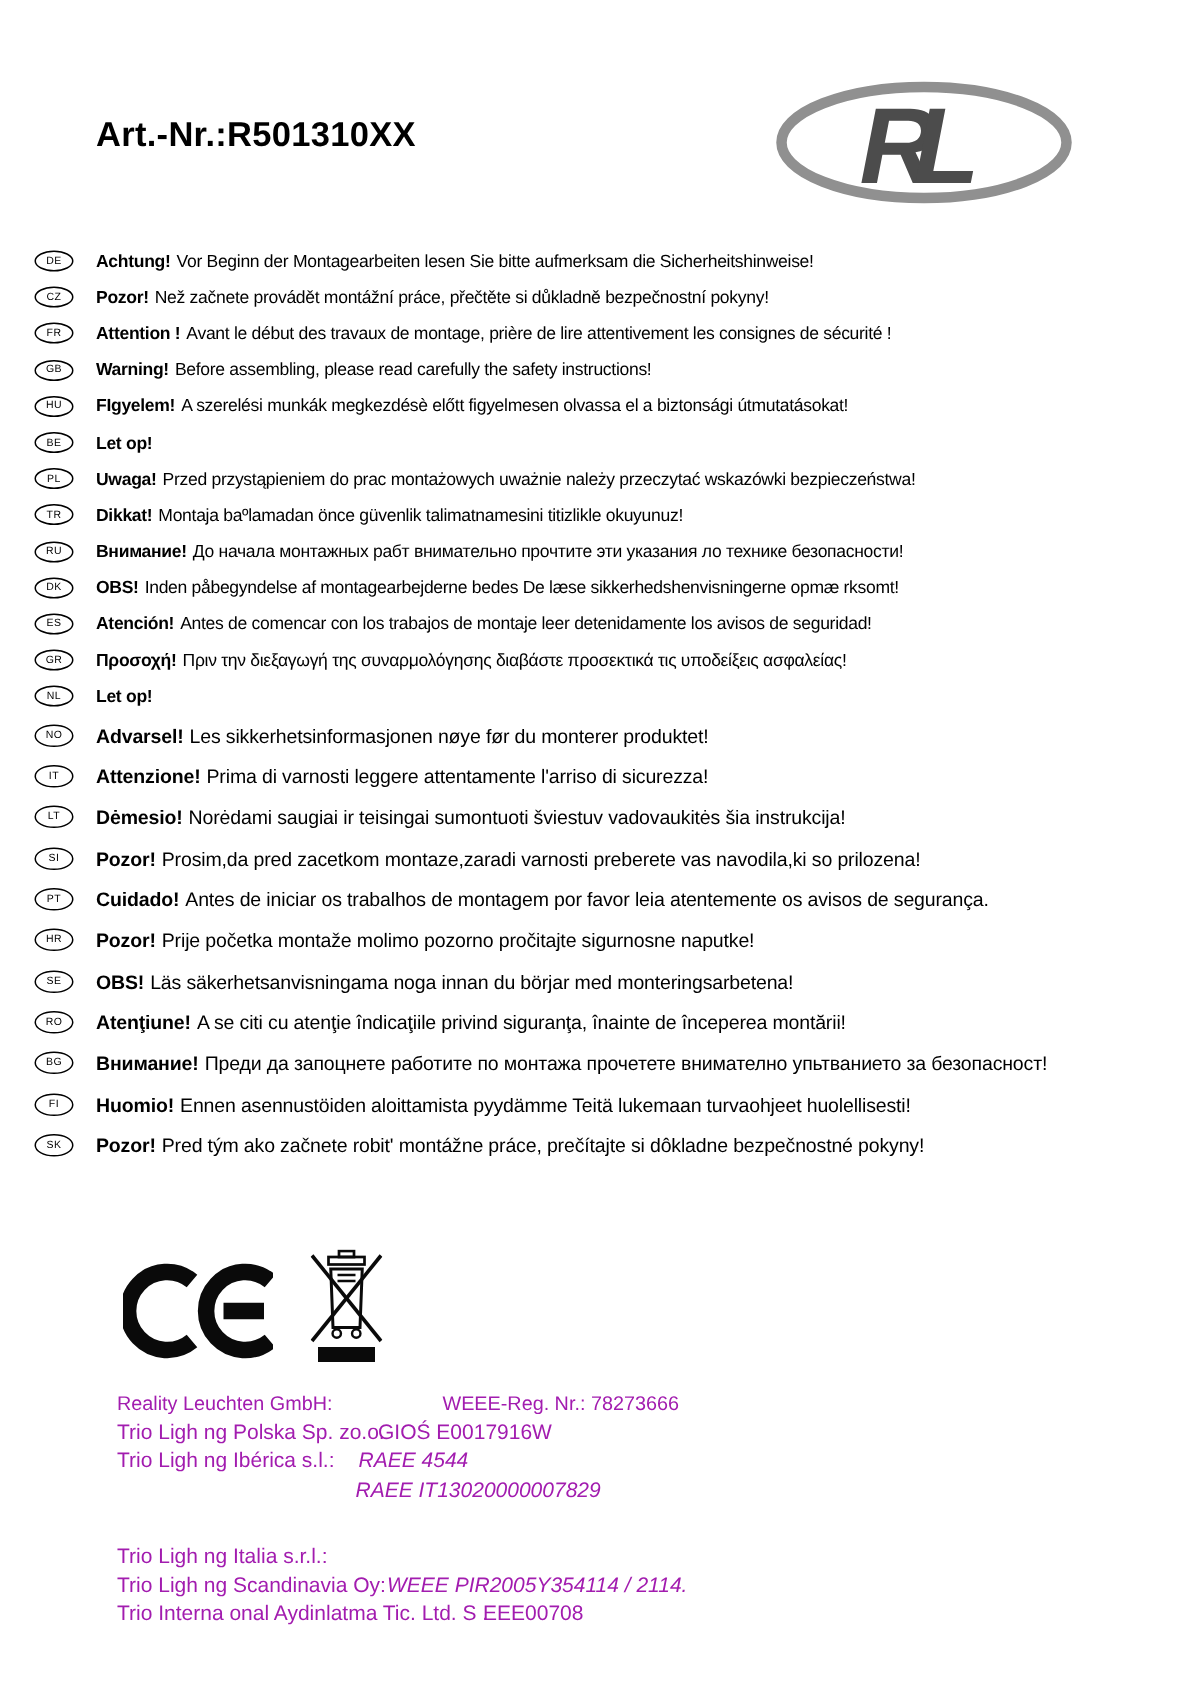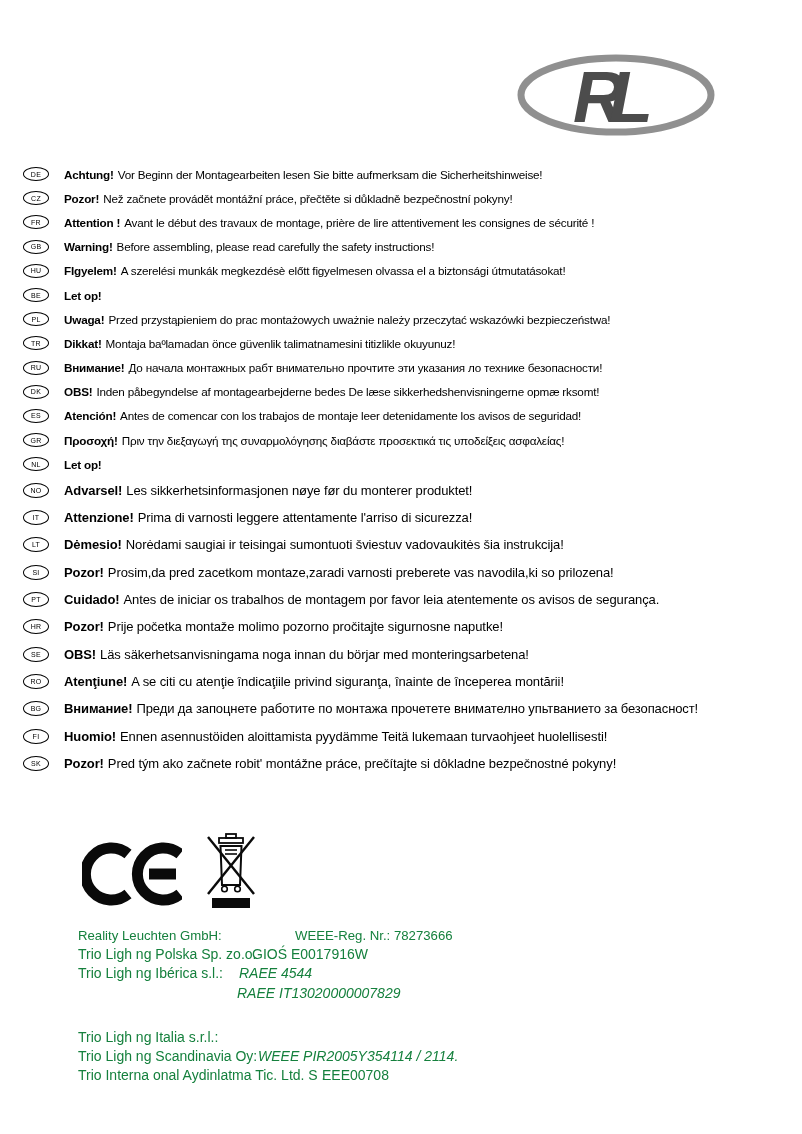--- a/index.html
+++ b/index.html
@@ -17,39 +17,40 @@
   .wrow.lg { height:27.35px; font-size:13px; letter-spacing:-0.1px; }
   .badge { flex:none; box-sizing:border-box; width:26px; height:14px; border:1.4px solid #000;
            border-radius:50%; display:flex; align-items:center; justify-content:center;
            font-size:7px; letter-spacing:0.3px; margin-right:15px; }
   .lg .badge { height:15px; }
   .lead { font-weight:bold; margin-right:4px; }
 
   .ce   { position:absolute; left:82px;  top:838px; }
   .weee { position:absolute; left:207px; top:833px; }
 
-  .footer { position:absolute; left:78px; top:926px; color:#15803d; }
+  .footer { position:absolute; left:78px; top:926px; color:#a21caf; }
   .frow { display:flex; line-height:19.2px; font-size:14px; white-space:nowrap; }
   .frow .flabel { flex:none; }
   .frow:nth-child(1) { font-size:13.2px; }
   .frow:nth-child(1) .flabel { width:217px; }
   .frow:nth-child(2) .flabel { width:174px; }
   .frow:nth-child(3) .flabel { width:161px; }
   .frow:nth-child(4) .flabel { width:159px;margin-top:44px; }
   .frow:nth-child(5) .flabel { width:180px; }
   .frow:nth-child(6) .flabel { width:244px; }
   .frow:nth-child(3) .fvalue,
   .frow:nth-child(4) .fvalue,
   .frow:nth-child(5) .fvalue { font-style:italic; }
 </style>
 </head>
 <body>
 
 <div class="page">
 
+  <div class="title">Art.-Nr.:R501310XX</div>
 
   <svg class="logo" viewBox="0 0 202 86" xmlns="http://www.w3.org/2000/svg" aria-hidden="true">
     <ellipse cx="101" cy="43" rx="95" ry="37" fill="none" stroke="#909090" stroke-width="7"></ellipse>
     <text x="58" y="70" font-family="Liberation Sans, sans-serif" font-size="72" font-weight="bold" font-style="italic" fill="#4c4c4c" letter-spacing="-16">RL</text>
   </svg>
 
   <div class="warnings">
       <div class="wrow">
       <span class="badge">
           <span>DE</span>

